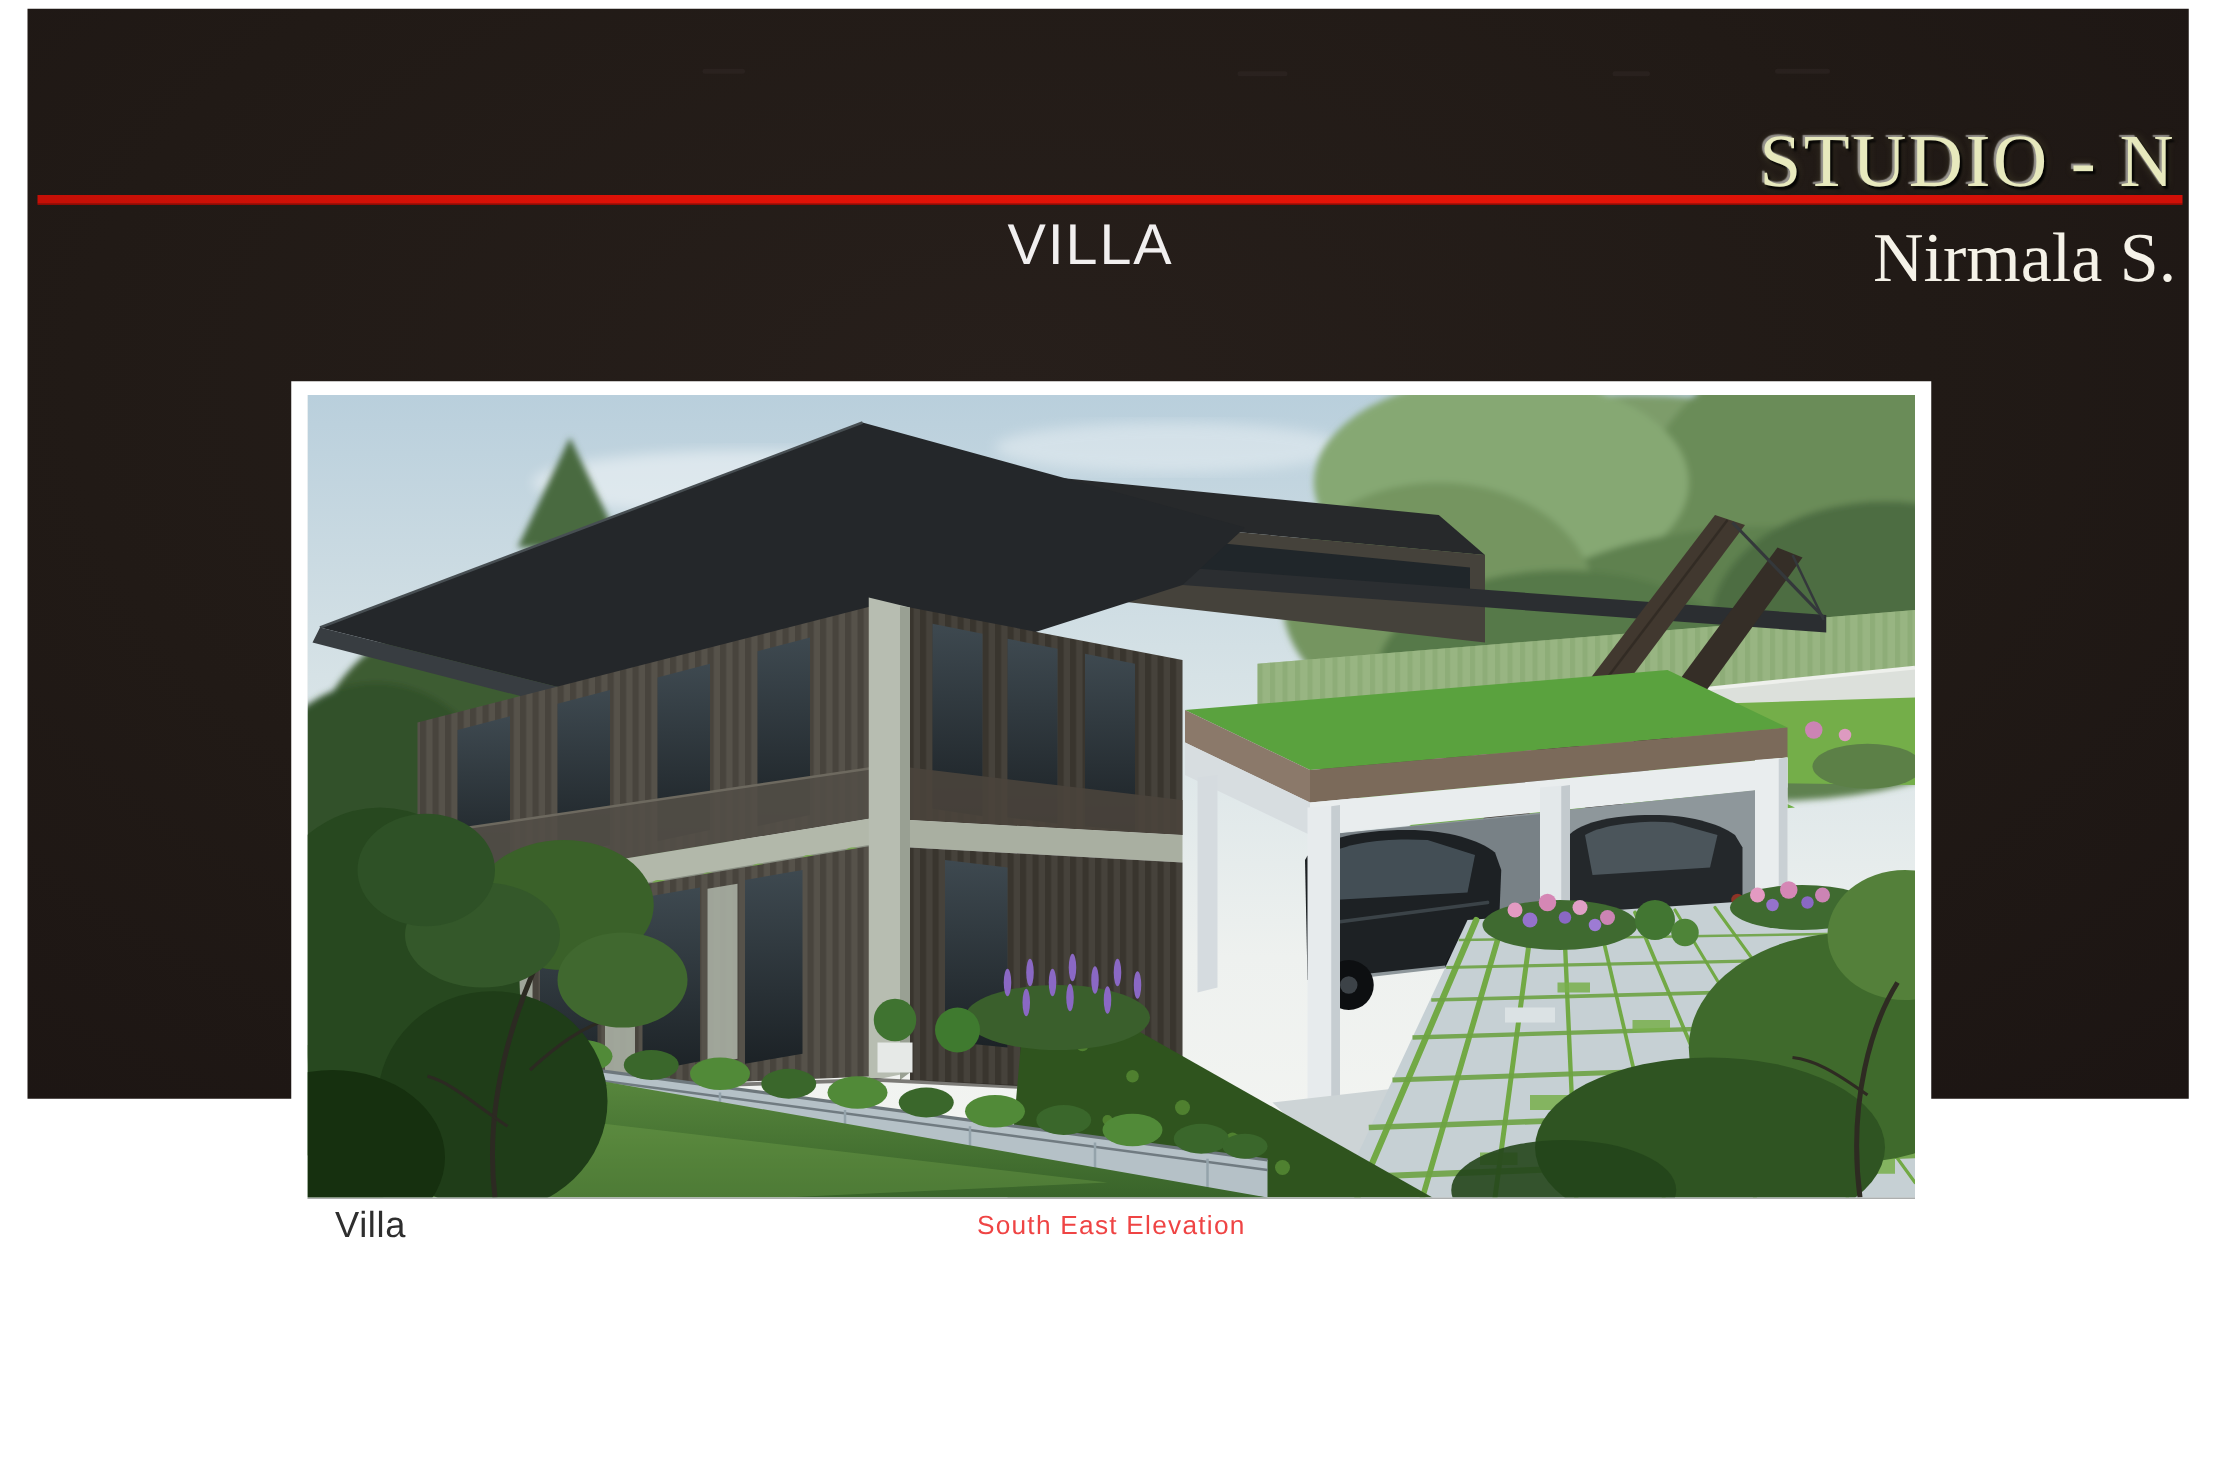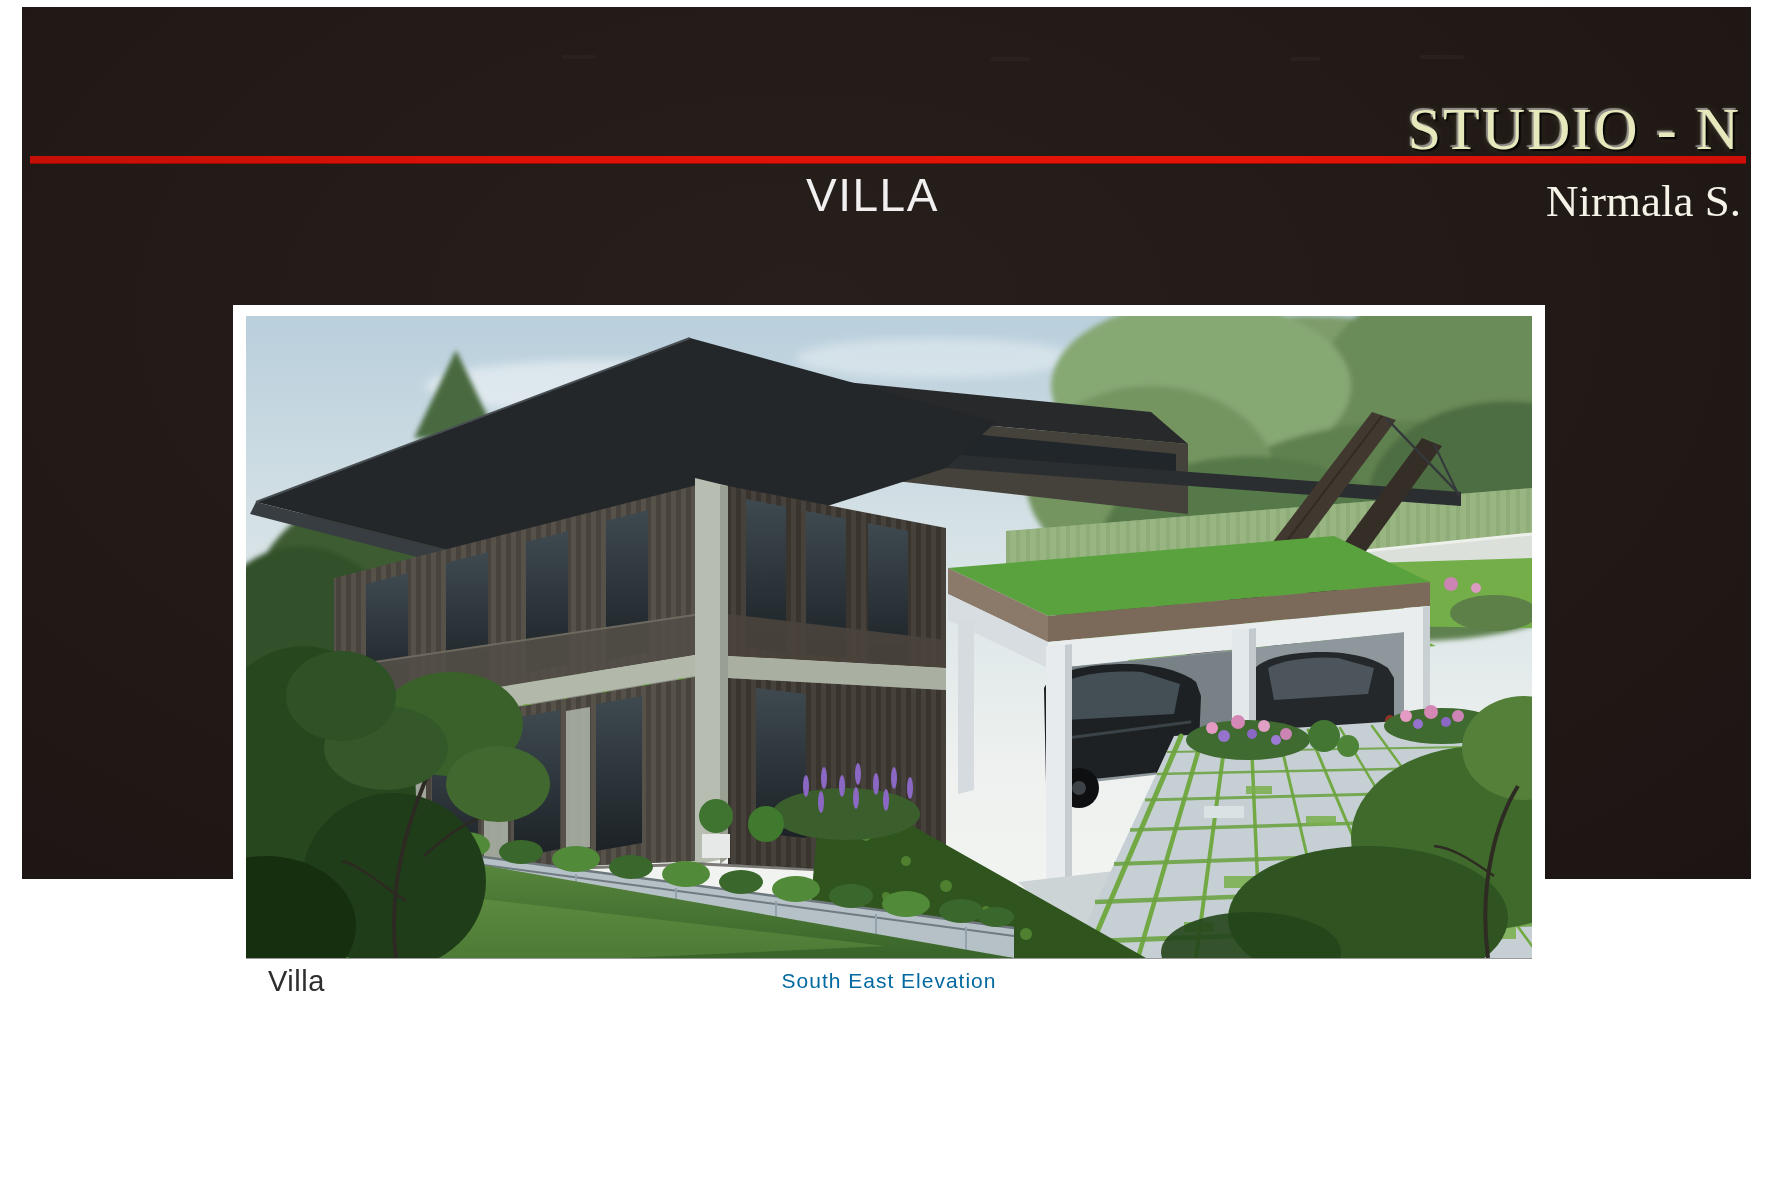--- a/index.html
+++ b/index.html
@@ -18,40 +18,40 @@
     color:var(--studio-gold,#e7e9bd);
     text-shadow:-2px -2px 1px rgba(255,255,255,0.50), 2px 2px 2px rgba(0,0,0,0.95), 0 0 7px rgba(150,150,90,0.35);
   }
   .red-line{
     position:absolute;top:149px;left:8px;width:1716px;height:7px;
     background:linear-gradient(90deg,#c40f06,var(--accent-red,#df1107) 30%,#e51408 70%,#cf0f07);
     border-bottom:1px solid #8f0b04;
   }
   .author-name{
     position:absolute;top:172px;right:10px;
-    font-family:"Liberation Serif", serif;font-size:45px;line-height:1;
+    font-family:"Liberation Serif", serif;font-size:56px;line-height:1;
     color:#f5f2e8;
   }
   .slide-title{
     position:absolute;left:784px;top:165px;
     font-size:46px;letter-spacing:1.5px;color:#f1efef;line-height:1;
   }
   .frame{
     position:absolute;left:211px;top:298px;width:1312px;height:697px;
     background:var(--paper-white,#ffffff);
   }
   .photo{
     position:absolute;left:13px;top:11px;width:1286px;height:642px;
     border-bottom:1px solid #9a9a9a;overflow:hidden;background:#dfe6e8;
   }
   .photo svg{display:block;width:100%;height:100%;}
   .caption-bar{position:absolute;left:13px;right:13px;bottom:0;height:42px;}
   .cap{position:absolute;top:50%;transform:translateY(-50%);color:#3c3c3c;white-space:nowrap;}
   .cap-project{left:22px;font-size:29px;color:#2e2e2e;letter-spacing:.5px;}
-  .cap-view{left:50%;transform:translate(-50%,-50%);font-size:21px;color:#0369a1;letter-spacing:1px;}
+  .cap-view{left:50%;transform:translate(-50%,-50%);font-size:21px;color:#ef4444;letter-spacing:1px;}
   .cap-firm{right:6px;font-size:19px;letter-spacing:4.5px;color:#3e3e3e;}
   .footer-line{
     position:absolute;left:0;right:0;top:1100px;text-align:center;
     font-family:"Liberation Serif", serif;font-size:26px;color:#f8f6f0;
     white-space:pre-wrap;transform:translateX(26px);
   }
 </style>
 </head>
 <body>
 

